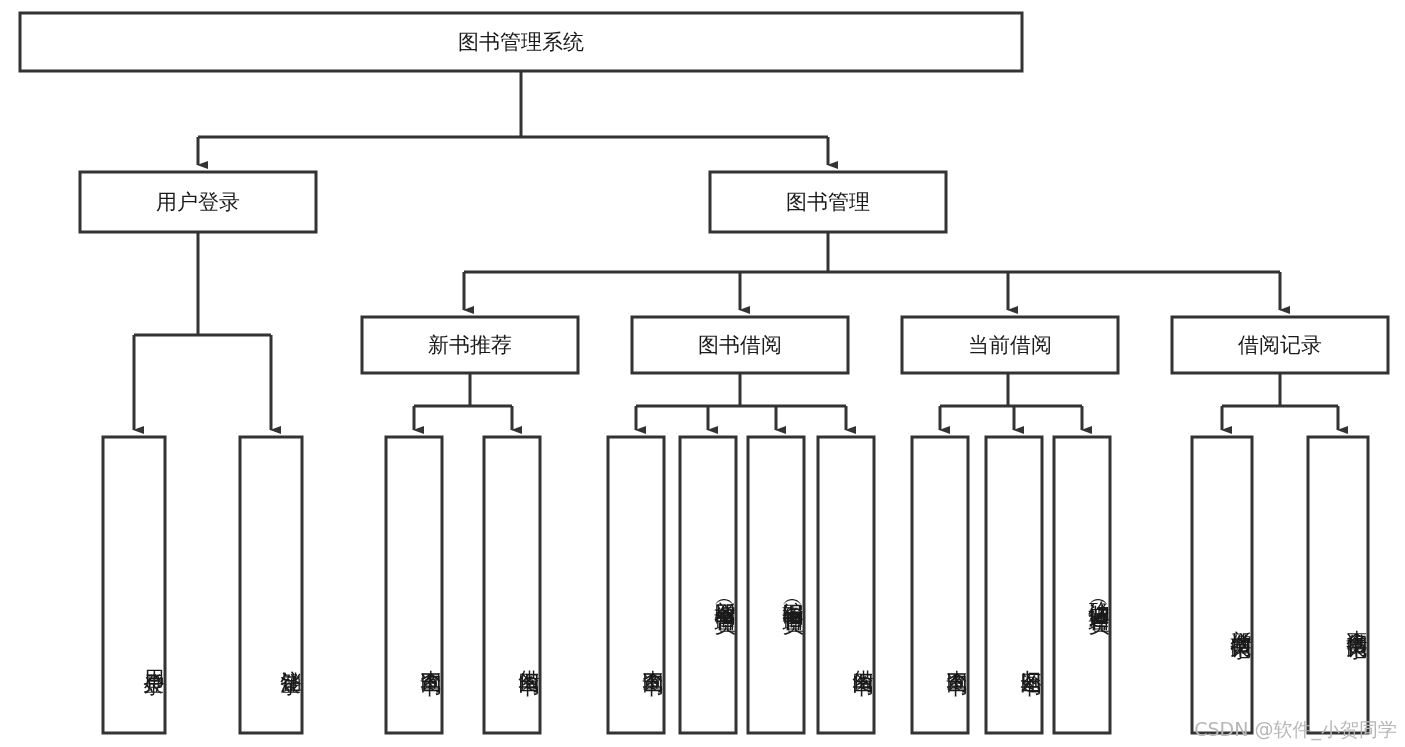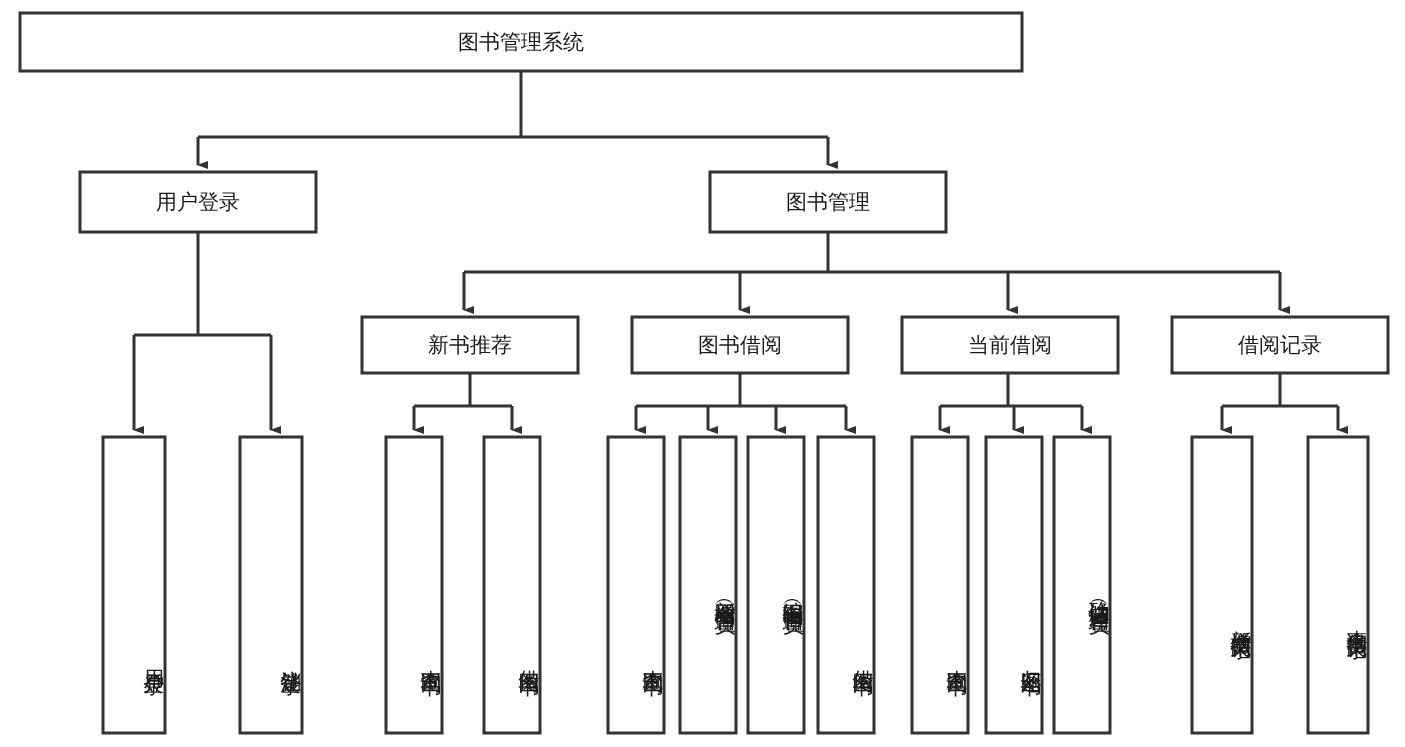--- a/index.html
+++ b/index.html
@@ -180,13 +180,14 @@
   <div class="leaf-label" style="left:748px; top:437px; width:56px; height:296px; padding-top:8px;">编辑图书（管理员）</div>
   <div class="leaf-label" style="left:818px; top:437px; width:56px; height:296px; padding-top:72px;">借阅图书</div>
 
   <div class="leaf-label" style="left:912px; top:437px; width:56px; height:296px; padding-top:72px;">查询图书</div>
   <div class="leaf-label" style="left:986px; top:437px; width:56px; height:296px; padding-top:72px;">归还图书</div>
   <div class="leaf-label" style="left:1054px; top:437px; width:56px; height:296px; padding-top:8px;">确认归还（管理员）</div>
 
   <div class="leaf-label" style="left:1192px; top:437px; width:60px; height:296px; padding-top:34px;">新增借阅记录</div>
   <div class="leaf-label" style="left:1308px; top:437px; width:60px; height:296px; padding-top:34px;">查询借阅记录</div>
 
+  <div class="watermark">CSDN @软件_小贺同学</div>
 </div>
 
 </body></html>

